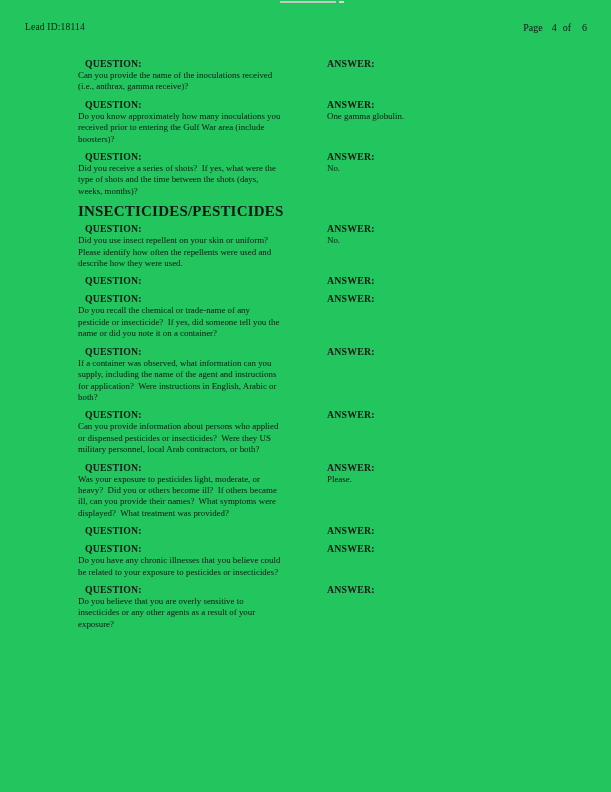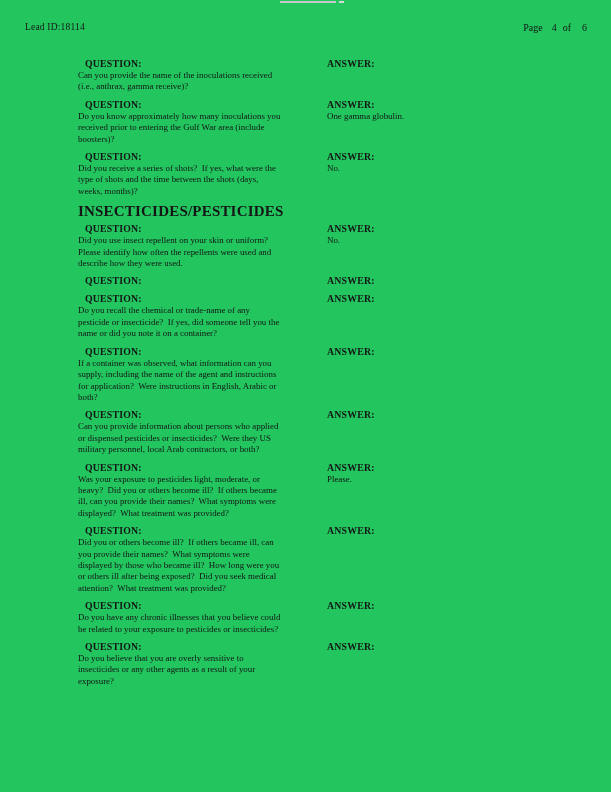--- a/index.html
+++ b/index.html
@@ -219,25 +219,20 @@
         <div class="a-text">Please.</div>
       </div>
     </div>
 
     <div class="qa-block">
       <div class="qa-row">
         <div class="q-label">QUESTION:</div>
         <div class="a-label">ANSWER:</div>
       </div>
       <div class="qa-row">
-        <div class="q-text">Did you or others become ill?  If others became ill, can
-you provide their names?  What symptoms were
-displayed by those who became ill?  How long were you
-or others ill after being exposed?  Did you seek medical
-attention?  What treatment was provided?</div>
         <div class="a-text"></div>
       </div>
     </div>
 
     <div class="qa-block">
       <div class="qa-row">
         <div class="q-label">QUESTION:</div>
         <div class="a-label">ANSWER:</div>
       </div>
       <div class="qa-row">

